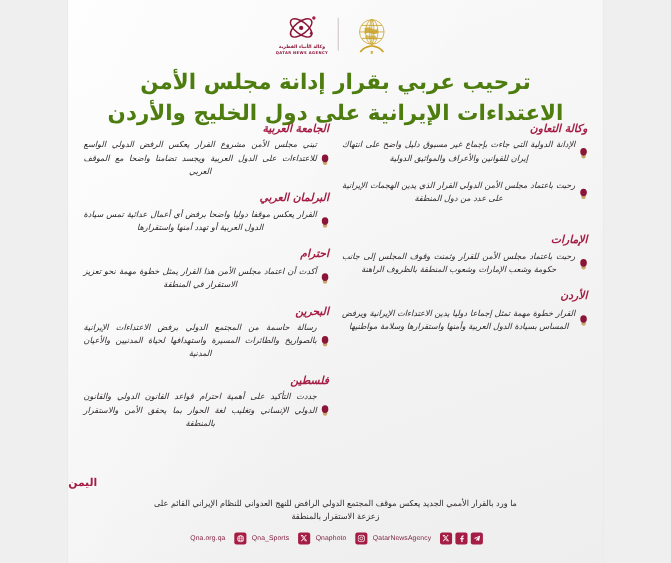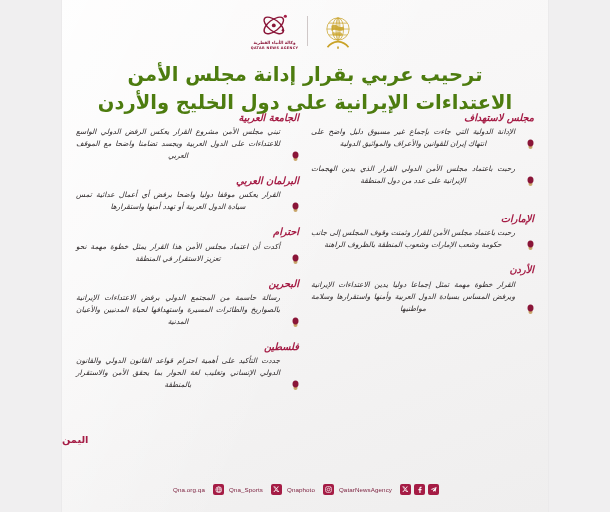--- a/index.html
+++ b/index.html
@@ -120,22 +120,22 @@
     color: #a51c45;
     font-size: 9.8px;
     font-weight: bold;
     text-align: right;
     line-height: 1.25;
     margin: 0 0 2px 0;
   }
   .entry-body {
     display: flex;
     flex-direction: row;
-    align-items: flex-end;
-    gap: 12px;
+    align-items: center;
+    gap: 4px;
   }
   .bullet {
     flex: 0 0 auto;
     width: 7px;
     height: 11px;
     margin-top: 2px;
   }
   .entry-text {
     flex: 1 1 auto;
     color: #2f2a2b;
@@ -245,21 +245,21 @@
     </div>
 
     <h1 class="title">ترحيب عربي بقرار إدانة مجلس الأمن الاعتداءات الإيرانية على دول الخليج والأردن</h1>
   </div>
 
   <div class="grid">
 
     <div class="col col-right">
 
       <div class="entry">
-        <div class="entry-heading">مجلس لاستهداف</div>
+        <div class="entry-heading">وكالة التعاون</div>
         <div class="entry-body">
           <svg class="bullet" viewBox="0 0 14 22">
             <rect x="3" y="11" width="8" height="9" rx="4" fill="#c9a66b"></rect>
             <path d="M7 1 C11 1 13 4 13 8 C13 12 11 15 7 15 C3 15 1 12 1 8 C1 4 3 1 7 1 Z" fill="#8a1538"></path>
           </svg>
           <div class="entry-text">الإدانة الدولية التي جاءت بإجماع غير مسبوق دليل واضح على انتهاك إيران للقوانين والأعراف والمواثيق الدولية</div>
         </div>
       </div>
 
       <div class="entry">
@@ -354,20 +354,21 @@
           </svg>
           <div class="entry-text">جددت التأكيد على أهمية احترام قواعد القانون الدولي والقانون الدولي الإنساني وتغليب لغة الحوار بما يحقق الأمن والاستقرار بالمنطقة</div>
         </div>
       </div>
 
     </div>
   </div>
 
   <div class="yemen entry">
     <div class="entry-heading">اليمن</div>
+    <div class="yemen-text">ما ورد بالقرار الأممي الجديد يعكس موقف المجتمع الدولي الرافض للنهج العدواني للنظام الإيراني القائم على زعزعة الاستقرار بالمنطقة</div>
   </div>
 
   <div class="footer">
 
     <span class="sicon">
       <svg width="7" height="7" viewBox="0 0 16 16">
           <path d="M15 2 1.5 7.5l3.6 1.1L13 4l-6 5.6.3 4 2-2.6 3.2 2.4z" fill="#fff"></path>
         </svg>
     </span>
 

